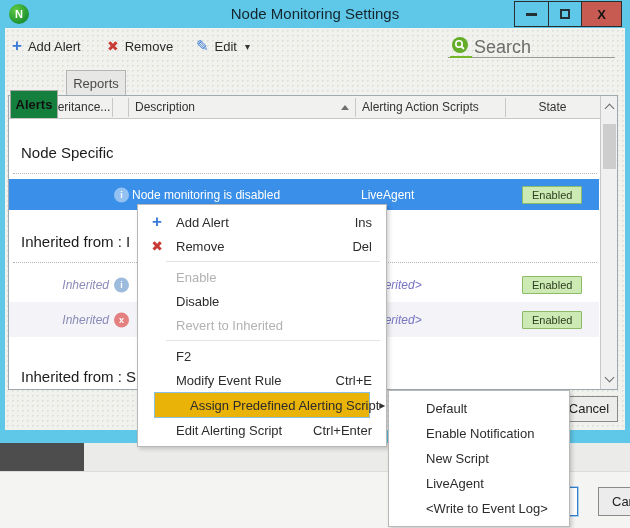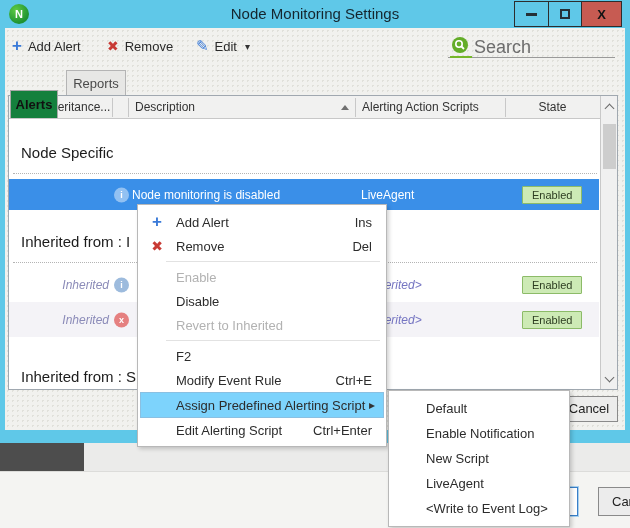--- a/index.html
+++ b/index.html
@@ -90,21 +90,21 @@
   .dlg-cancel { position:absolute; left:560px; top:396px; width:58px; height:26px; background:#ececeb; border:1px solid #8a8a8a; text-align:center; line-height:24px; font-size:13px; color:#222; z-index:4; }
 
   
   .cmenu { position:absolute; left:137px; top:204px; width:250px; height:243px; background:#fff; border:1px solid #b8b8b8; box-shadow:2px 2px 4px rgba(0,0,0,0.18); z-index:10; padding-top:5px; }
   .mi { position:relative; height:24px; display:flex; align-items:center; font-size:13px; color:#2c2c2c; }
   .mi .mico { width:38px; text-align:center; flex:0 0 38px; }
   .mi .mlabel { flex:1; white-space:nowrap; }
   .mi .mshort { padding-right:14px; color:#2c2c2c; }
   .mi-disabled .mlabel { color:#b2b2b2; }
   .msep { border-top:1px solid #e2e2e2; margin:3px 6px 3px 28px; }
-  .mi-hl { height:26px; background:#7dd3fc; border:1px solid #8ac0e2; margin:0 2px; }
+  .mi-hl { height:26px; background:#eab308; border:1px solid #8ac0e2; margin:0 16px; }
   .mi-hl .mico { flex-basis:35px; }
   .subarrow { padding-right:8px; font-size:12px; color:#333; }
 
   
   .smenu { position:absolute; left:388px; top:390px; width:182px; height:137px; background:#fff; border:1px solid #b8b8b8; box-shadow:2px 2px 4px rgba(0,0,0,0.18); z-index:20; padding-top:5px; }
   .smi { height:25px; line-height:25px; padding-left:37px; font-size:13px; color:#2c2c2c; white-space:nowrap; }
 </style>
 </head>
 <body>
 

